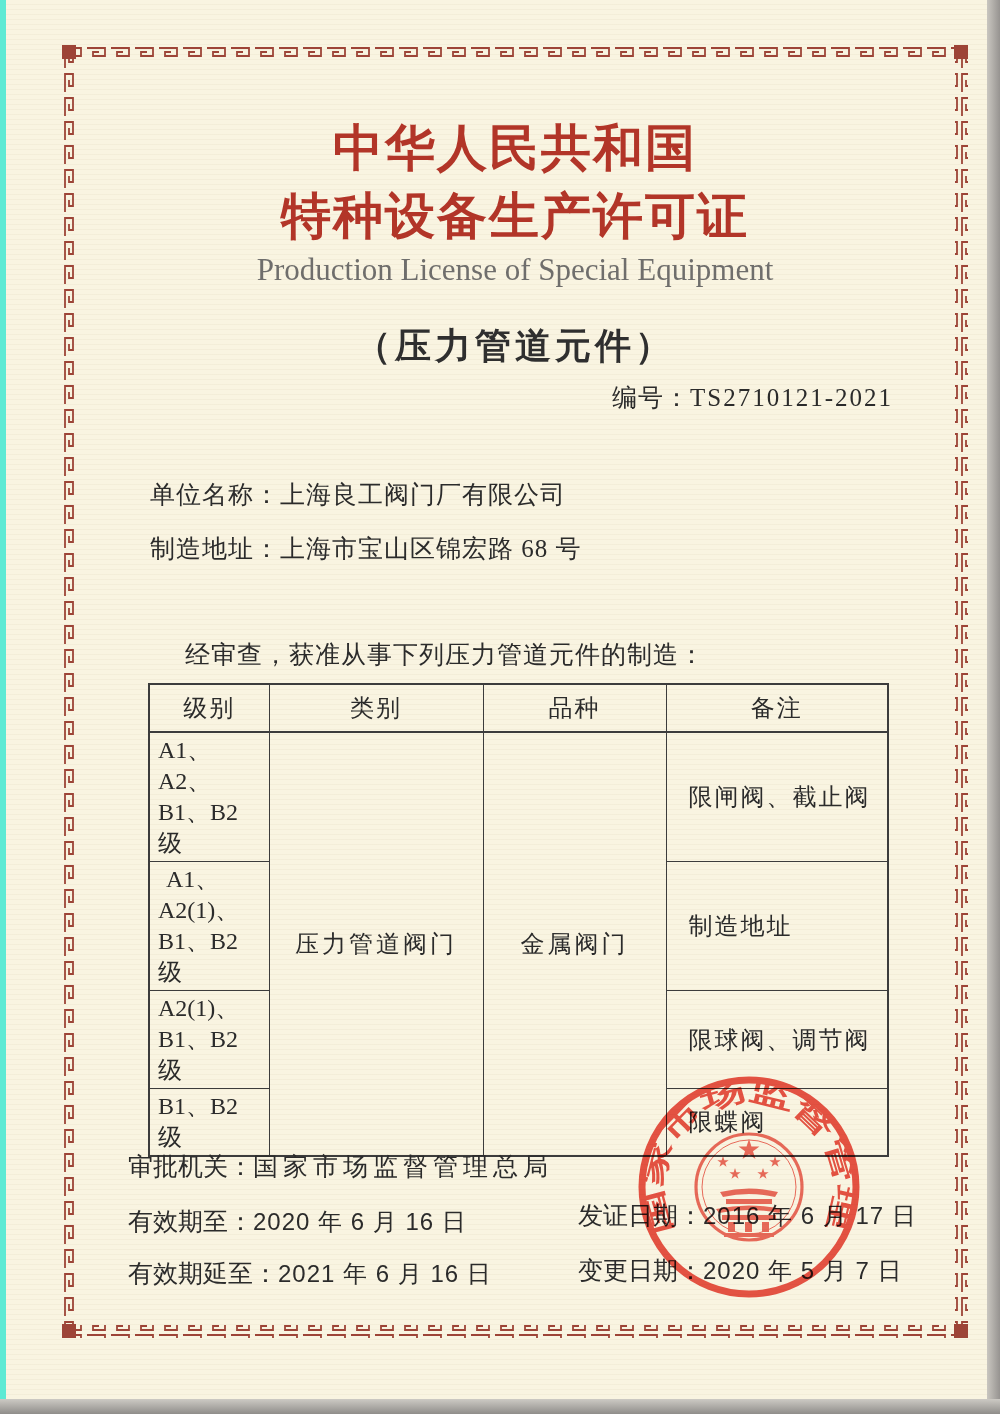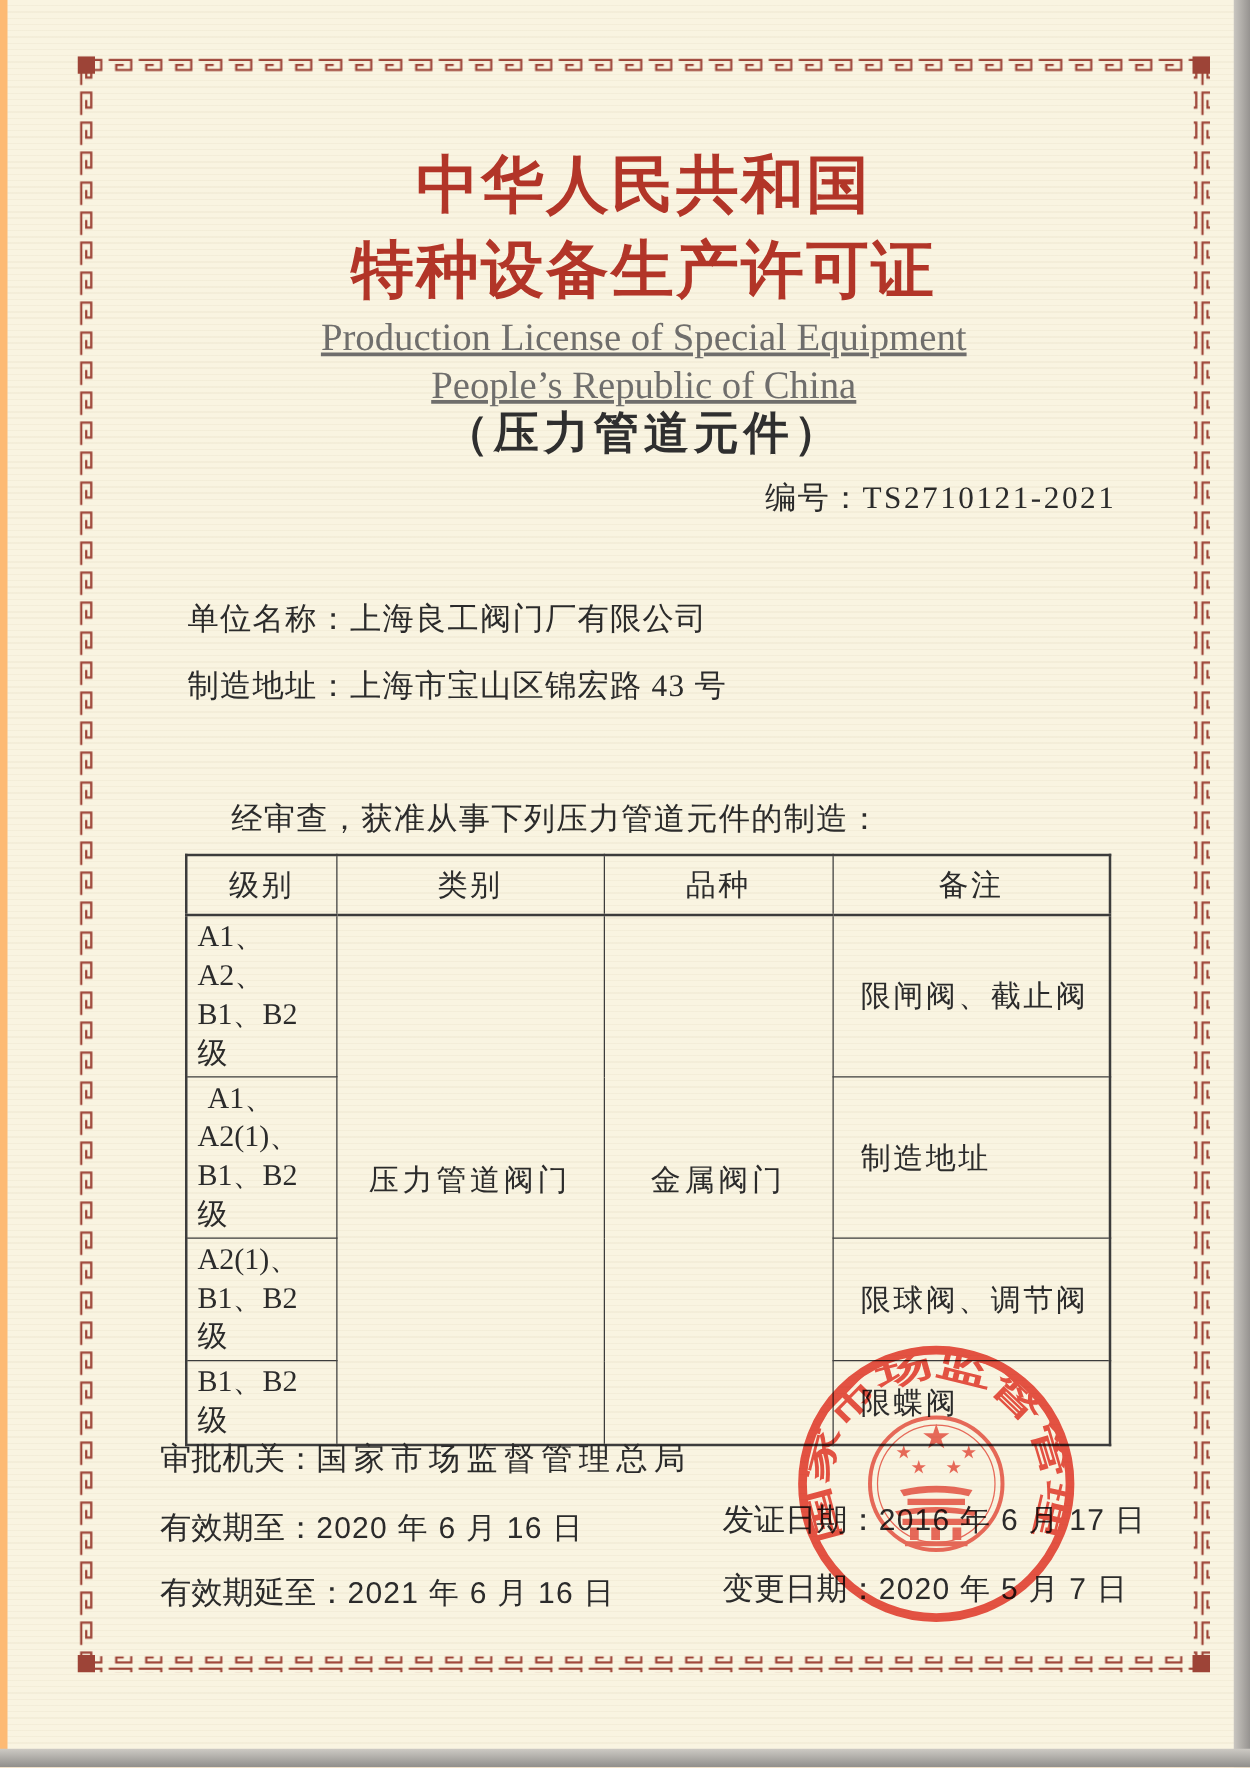--- a/index.html
+++ b/index.html
@@ -1,18 +1,18 @@
 <!DOCTYPE html>
 <html><head>
 <meta charset="utf-8">
 <style>
   html,body{margin:0;padding:0;}
   .page{
     position:relative; width:1000px; height:1414px;
-    background:#fdba74; overflow:hidden;
+    background:#5eead4; overflow:hidden;
     font-family:"Liberation Serif","DejaVu Serif",serif;
     color:#2b2b2b;
   }
   .paper{
     position:absolute; left:6px; top:0; width:982px; height:1400px;
     background:#f9f4e1;
     background-image:repeating-linear-gradient(0deg, rgba(170,150,110,0.07) 0 1px, transparent 1px 5px);
   }
   .edge-right{
     position:absolute; right:0; top:0; width:13px; height:1414px;
@@ -21,21 +21,21 @@
   .edge-bottom{
     position:absolute; left:0; bottom:0; width:1000px; height:15px;
     background:linear-gradient(180deg,#cdcac4,#8f8d8a);
   }
   .frame{ position:absolute; left:62px; top:45px; }
 
   .abs{ position:absolute; }
   .center-x{ left:62px; width:906px; text-align:center; }
 
   .title-cn{ font-weight:bold; color:#b23528; font-size:50px; line-height:1.28; letter-spacing:2px;}
-  .subtitle-en{ color:#6f6e6c; font-size:31px; line-height:1.2;text-decoration:underline; }
+  .subtitle-en{ color:#6f6e6c; font-size:31px; line-height:1.2; }
   .scope{ color:#2f2f2f; font-size:36px; font-weight:bold; letter-spacing:4px;}
   .license-no{ font-size:25px; letter-spacing:1px; }
   .info-line{ font-size:25px; letter-spacing:1px; }
   .intro-line{ font-size:25px; letter-spacing:1px; }
 
   table.approval{
     position:absolute; left:148px; top:683px; width:739px;
     border-collapse:collapse; table-layout:fixed;
     font-size:24px;
   }
@@ -81,32 +81,31 @@
     <rect x="893" y="13" width="13" height="1267" fill="url(#meanderV)"></rect>
     <rect x="0" y="0" width="14" height="14" fill="#9d4437"></rect>
     <rect x="892" y="0" width="14" height="14" fill="#9d4437"></rect>
     <rect x="0" y="1279" width="14" height="14" fill="#9d4437"></rect>
     <rect x="892" y="1279" width="14" height="14" fill="#9d4437"></rect>
   </svg>
 
   <div class="abs center-x title-cn" style="top:116px;">中华人民共和国</div>
   <div class="abs center-x title-cn" style="top:184px;">特种设备生产许可证</div>
   <div class="abs center-x subtitle-en" style="top:251px;">Production License of Special Equipment</div>
-  <div class="abs center-x subtitle-en" style="top:289px;">People’s Republic of China</div>
   <div class="abs center-x scope" style="top:322px;">（压力管道元件）</div>
 
   <div class="abs license-no" style="top:381px; right:107px;">
     <span>编号：</span><span style="letter-spacing:2px;">TS2710121-2021</span>
   </div>
 
   <div class="abs info-line" style="left:150px; top:478px;">
     <span>单位名称：</span><span>上海良工阀门厂有限公司</span>
   </div>
   <div class="abs info-line" style="left:150px; top:532px;">
-    <span>制造地址：</span><span>上海市宝山区锦宏路 43 号</span>
+    <span>制造地址：</span><span>上海市宝山区锦宏路 68 号</span>
   </div>
 
   <div class="abs intro-line" style="left:185px; top:638px;">经审查，获准从事下列压力管道元件的制造：</div>
 
   <table class="approval">
     <colgroup>
       <col style="width:120px">
         <col style="width:214px">
         <col style="width:183px">
         <col style="width:222px">

